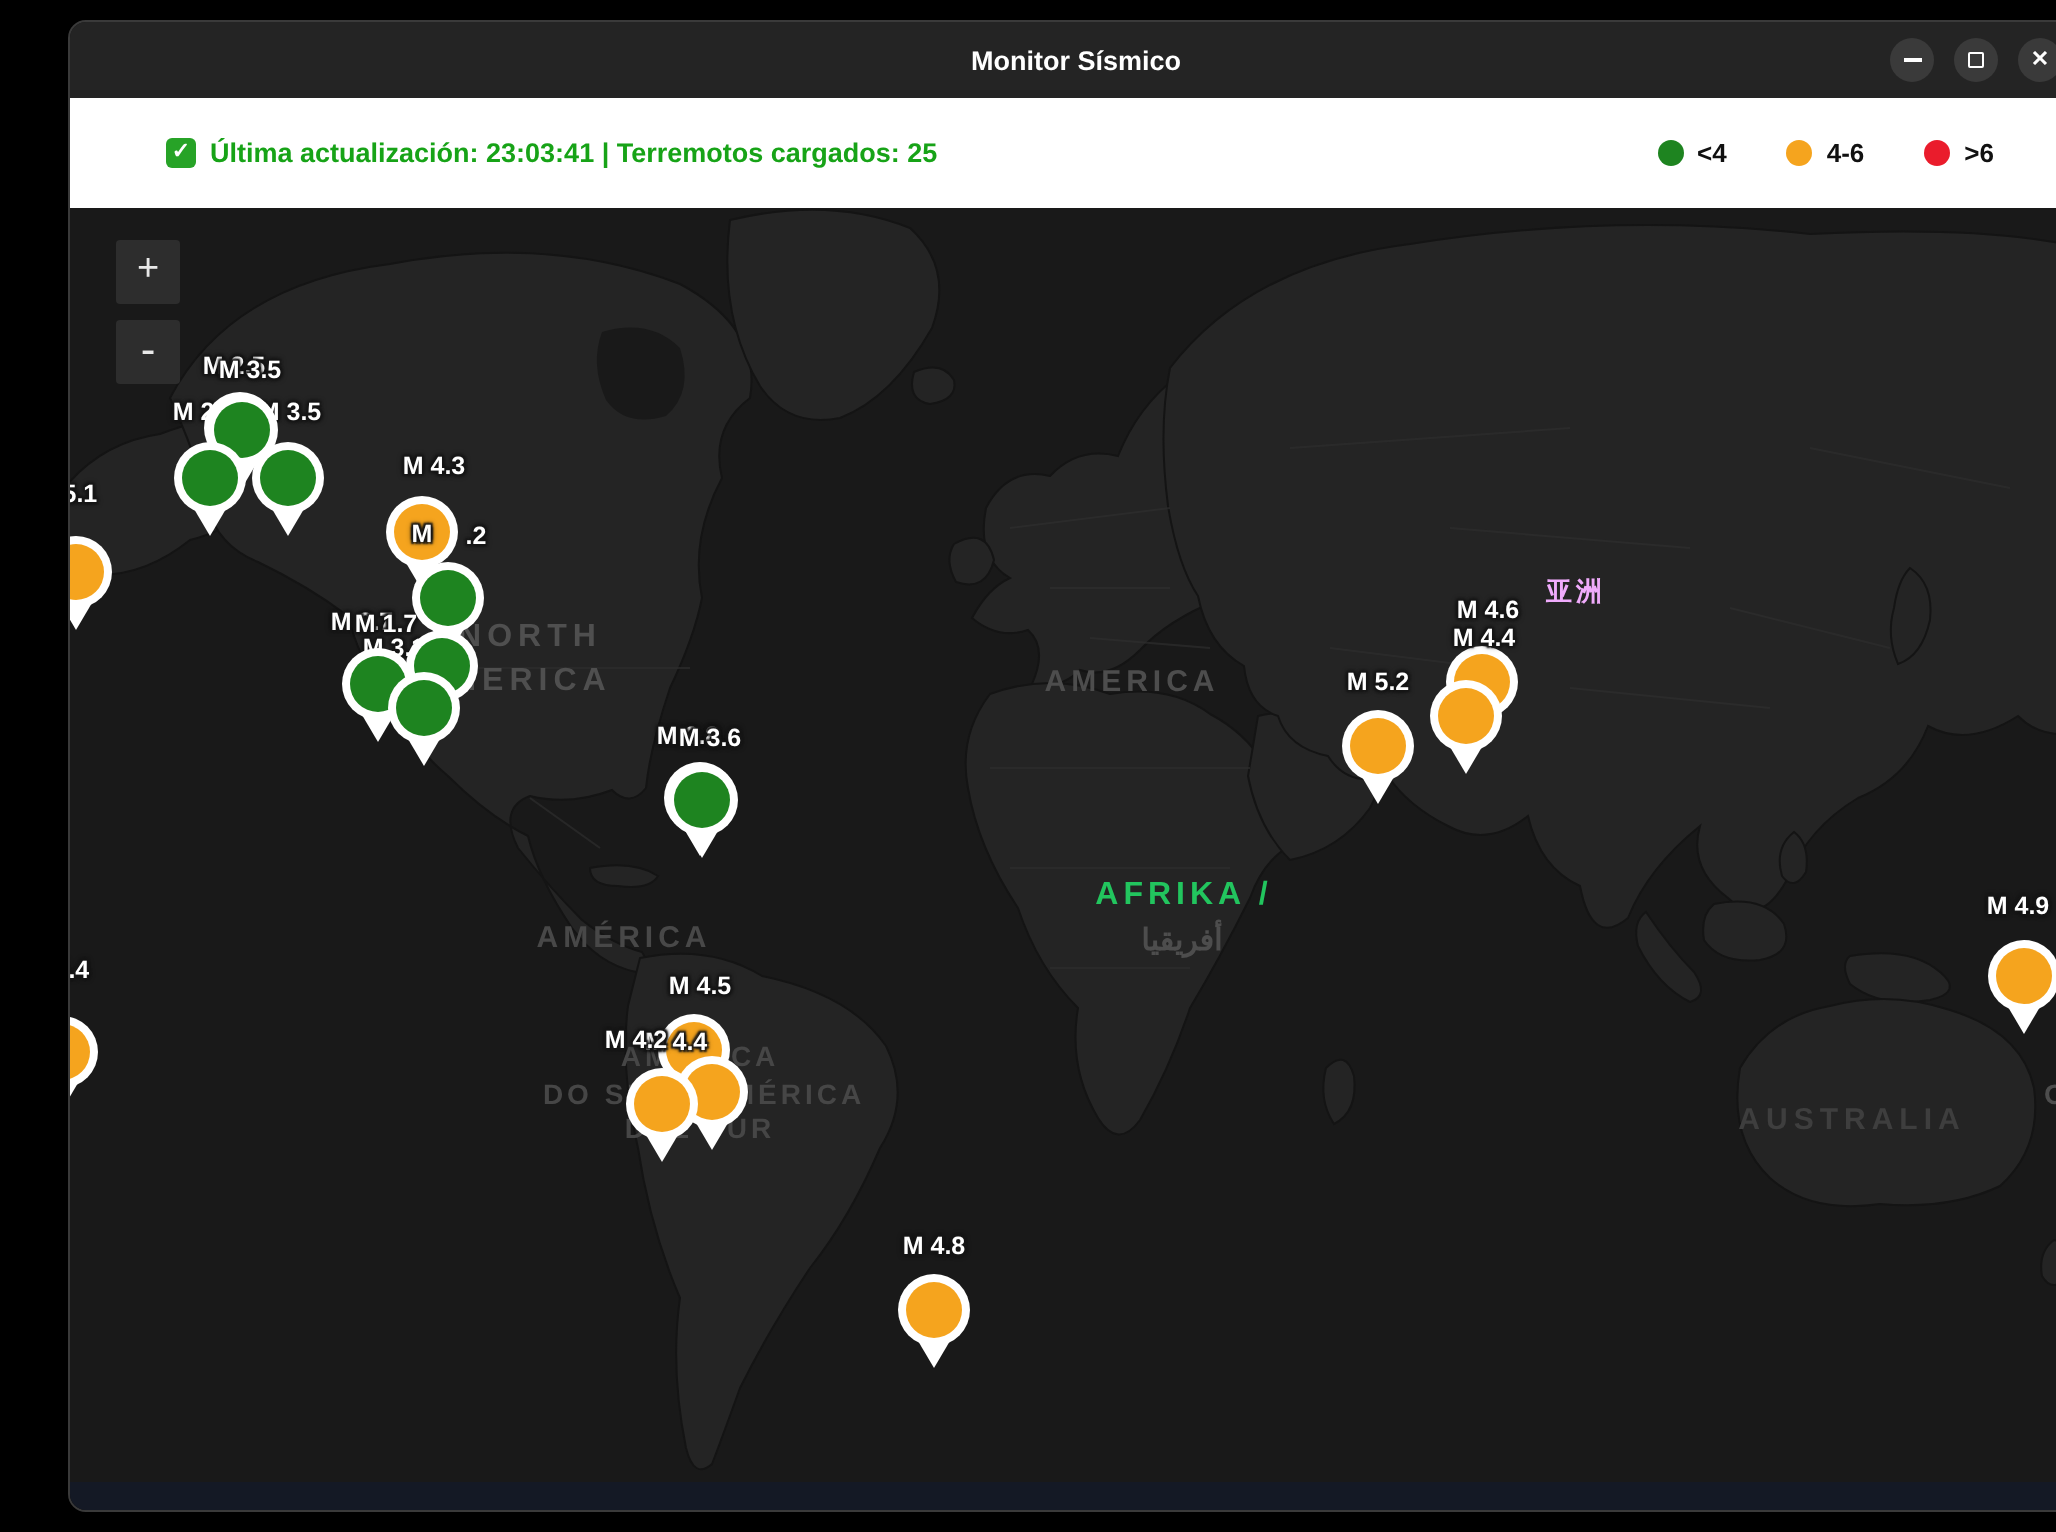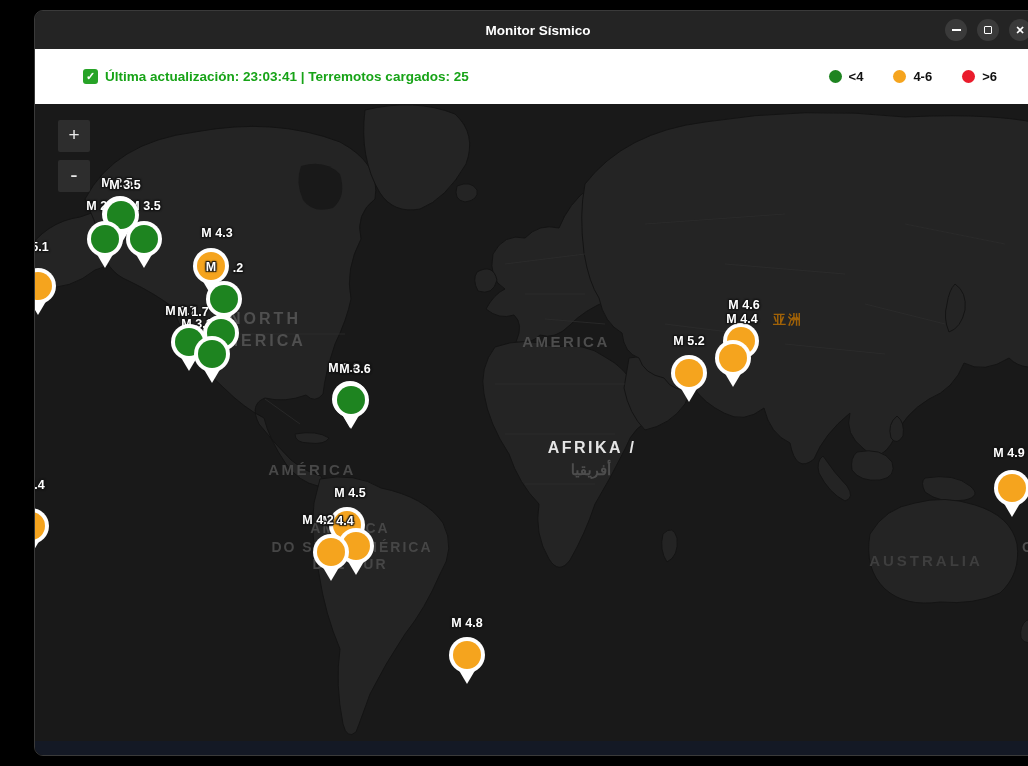--- a/index.html
+++ b/index.html
@@ -162,23 +162,23 @@
     </svg>
 
     <div class="antarctica-band"></div>
 
     <div class="zoom-ctl zoom-in">+</div>
     <div class="zoom-ctl zoom-out">-</div>
   <div class="region-label" style="left: 230px; top: 215px; font-size: 16px; letter-spacing: 3px; color: rgb(79, 79, 79);">NORTH</div>
       <div class="region-label" style="left: 223px; top: 237px; font-size: 16px; letter-spacing: 3px; color: rgb(79, 79, 79);">AMERICA</div>
       <div class="region-label" style="left: 277px; top: 365px; font-size: 15px; letter-spacing: 2.5px; color: rgb(72, 72, 72);">AMÉRICA</div>
       <div class="region-label" style="left: 531px; top: 237px; font-size: 15px; letter-spacing: 2.5px; color: rgb(77, 77, 77);">AMERICA</div>
-      <div class="region-label" style="left: 557px; top: 344px; font-size: 16px; letter-spacing: 2.5px; color: #e5e5e5;">AFRIKA /</div>
+      <div class="region-label" style="left: 557px; top: 344px; font-size: 16px; letter-spacing: 2.5px; color: #22c55e;">AFRIKA /</div>
       <div class="region-label" style="left: 556px; top: 366px; font-size: 15px; letter-spacing: 1px; color: rgb(77, 77, 77);">أفريقيا</div>
-      <div class="region-label" style="left: 753px; top: 216px; font-size: 13px; letter-spacing: 2px; color: #a16207;">亚洲</div>
+      <div class="region-label" style="left: 753px; top: 192px; font-size: 13px; letter-spacing: 2px; color: #f0abfc;">亚洲</div>
       <div class="region-label" style="left: 891px; top: 456px; font-size: 15px; letter-spacing: 3px; color: rgb(62, 62, 62);">AUSTRALIA</div>
       <div class="region-label" style="left: 1028px; top: 443px; font-size: 14px; letter-spacing: 2.5px; color: rgb(77, 77, 77);">OCEANIA</div>
       <div class="region-label" style="left: 315px; top: 424px; font-size: 14px; letter-spacing: 2px; color: rgb(70, 70, 70);">AMÉRICA</div>
       <div class="region-label" style="left: 317px; top: 443px; font-size: 14px; letter-spacing: 2px; color: rgb(70, 70, 70);">DO SUL / AMÉRICA</div>
       <div class="region-label" style="left: 315px; top: 460px; font-size: 14px; letter-spacing: 2px; color: rgb(70, 70, 70);">DEL SUR</div>
       <div class="pin" title="M 2.5" style="left: 67px; top: 92px; z-index: 213;">
         <span class="pin-tail"></span>
         <span class="pin-head"></span>
         <span class="pin-dot" style="background: rgb(30, 132, 32);"></span>
       </div>

